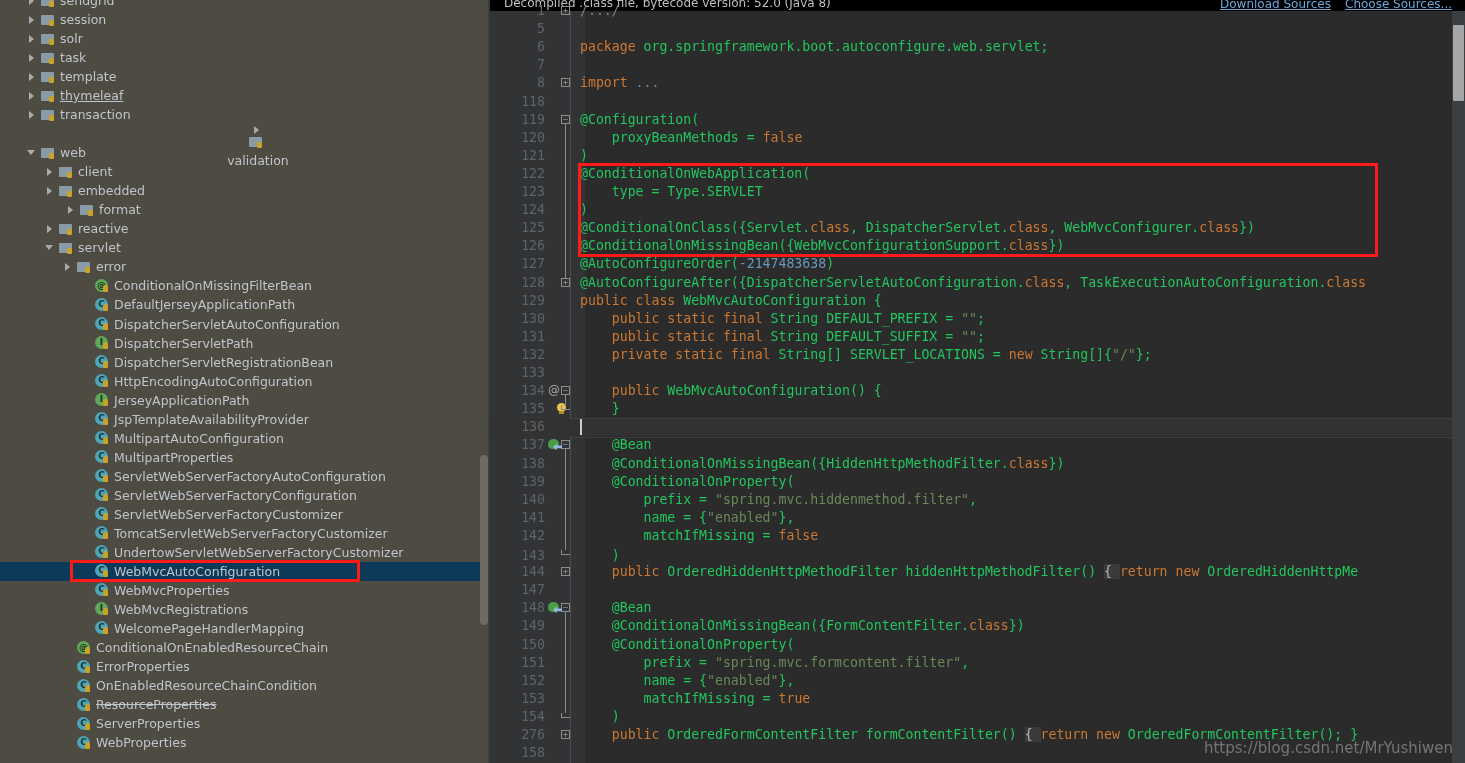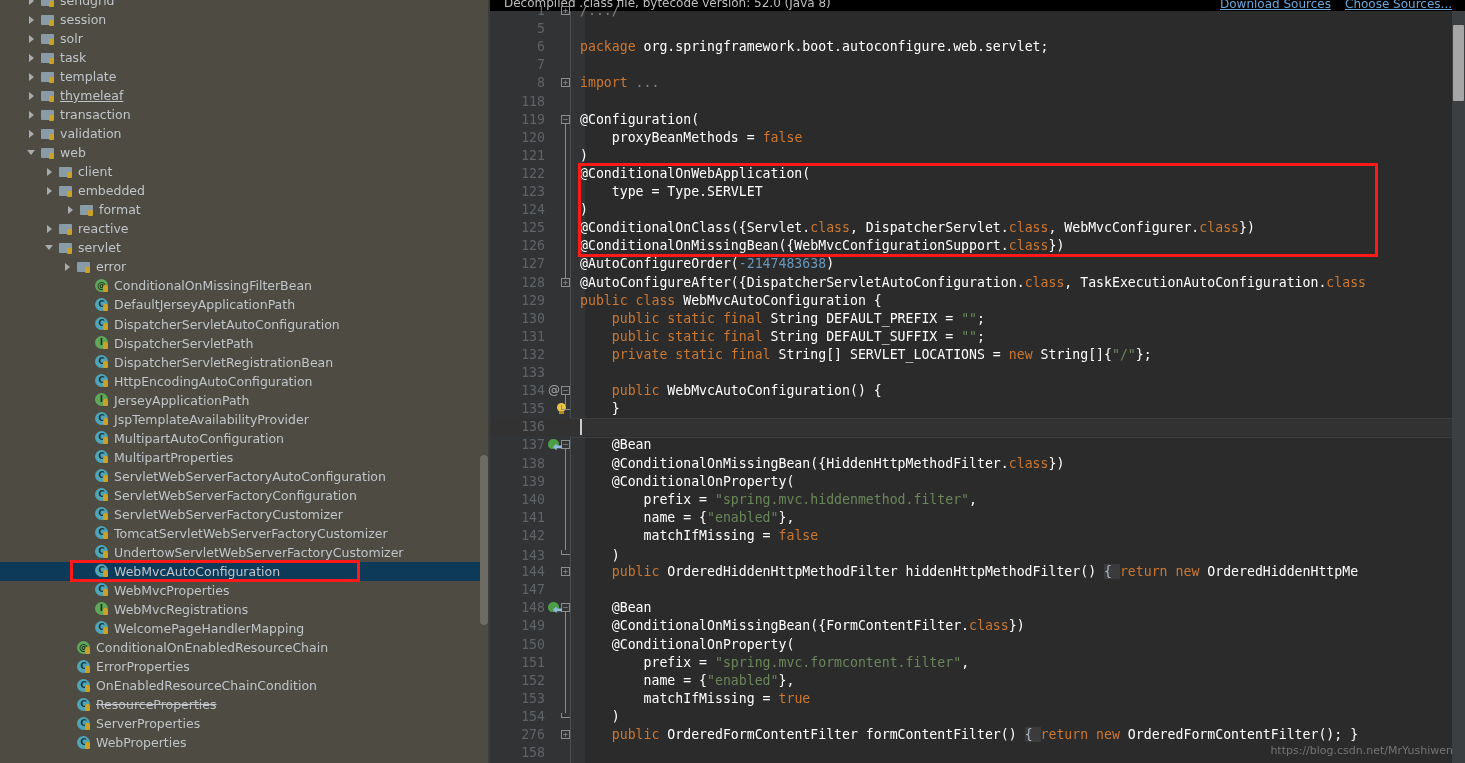--- a/index.html
+++ b/index.html
@@ -248,21 +248,21 @@
     width: 2px; height: 16px;
     background: #CCCCCC;
   }
 
   
   .kw   { color: #CC7832; }
   .str  { color: #6A8759; }
   .num  { color: #6897BB; }
   .anno { color: #BBB529; }
   .cmt  { color: #808080; }
-  .idn  { color: #ffffff; }
+  .idn  { color: #22c55e; }
 
   
   .fold {
     position: absolute;
     left: 71px;
     width: 9px; height: 9px;
     border: 1px solid #8C8C8C;
     color: #8C8C8C;
     font-size: 9px;
     line-height: 7px;
@@ -353,21 +353,21 @@
     right: 1px; top: 14px;
     width: 11px; height: 76px;
     background: #A6A6A6;
     border-radius: 1px;
   }
 
   
   #watermark {
     position: absolute;
     right: 12px; bottom: 6px;
-    font-size: 11px;
+    font-size: 15px;
     color: #8C8C8C;
     opacity: 0.75;
     font-family: "DejaVu Sans", sans-serif;
     white-space: nowrap;
     pointer-events: none;
     z-index: 50;
   }
 </style>
 </head>
 <body>
@@ -404,21 +404,21 @@
         <div class="trow" style="position: absolute; top: 86.15px; left: 0px; right: 0px; padding-left: 26px; text-decoration: underline;">
           <span class="arrow closed"></span>
           <span class="ticon pkg lock"></span>
           <span class="tlabel">thymeleaf</span>
         </div>
         <div class="trow" style="position: absolute; top: 105.18px; left: 0px; right: 0px; padding-left: 26px;">
           <span class="arrow closed"></span>
           <span class="ticon pkg lock"></span>
           <span class="tlabel">transaction</span>
         </div>
-        <div class="trow" style="position: absolute; top: 124.21px; left: 0px; right: 0px; padding-left: 26px;">
+        <div class="trow" style="position: absolute; top: 124.21px; left: 0px; right: 0px; padding-left: 26px; flex-direction: column;">
           <span class="arrow closed"></span>
           <span class="ticon pkg lock"></span>
           <span class="tlabel">validation</span>
         </div>
         <div class="trow" style="position: absolute; top: 143.24px; left: 0px; right: 0px; padding-left: 26px;">
           <span class="arrow open"></span>
           <span class="ticon pkg lock"></span>
           <span class="tlabel">web</span>
         </div>
         <div class="trow" style="position: absolute; top: 162.27px; left: 0px; right: 0px; padding-left: 44px;">

